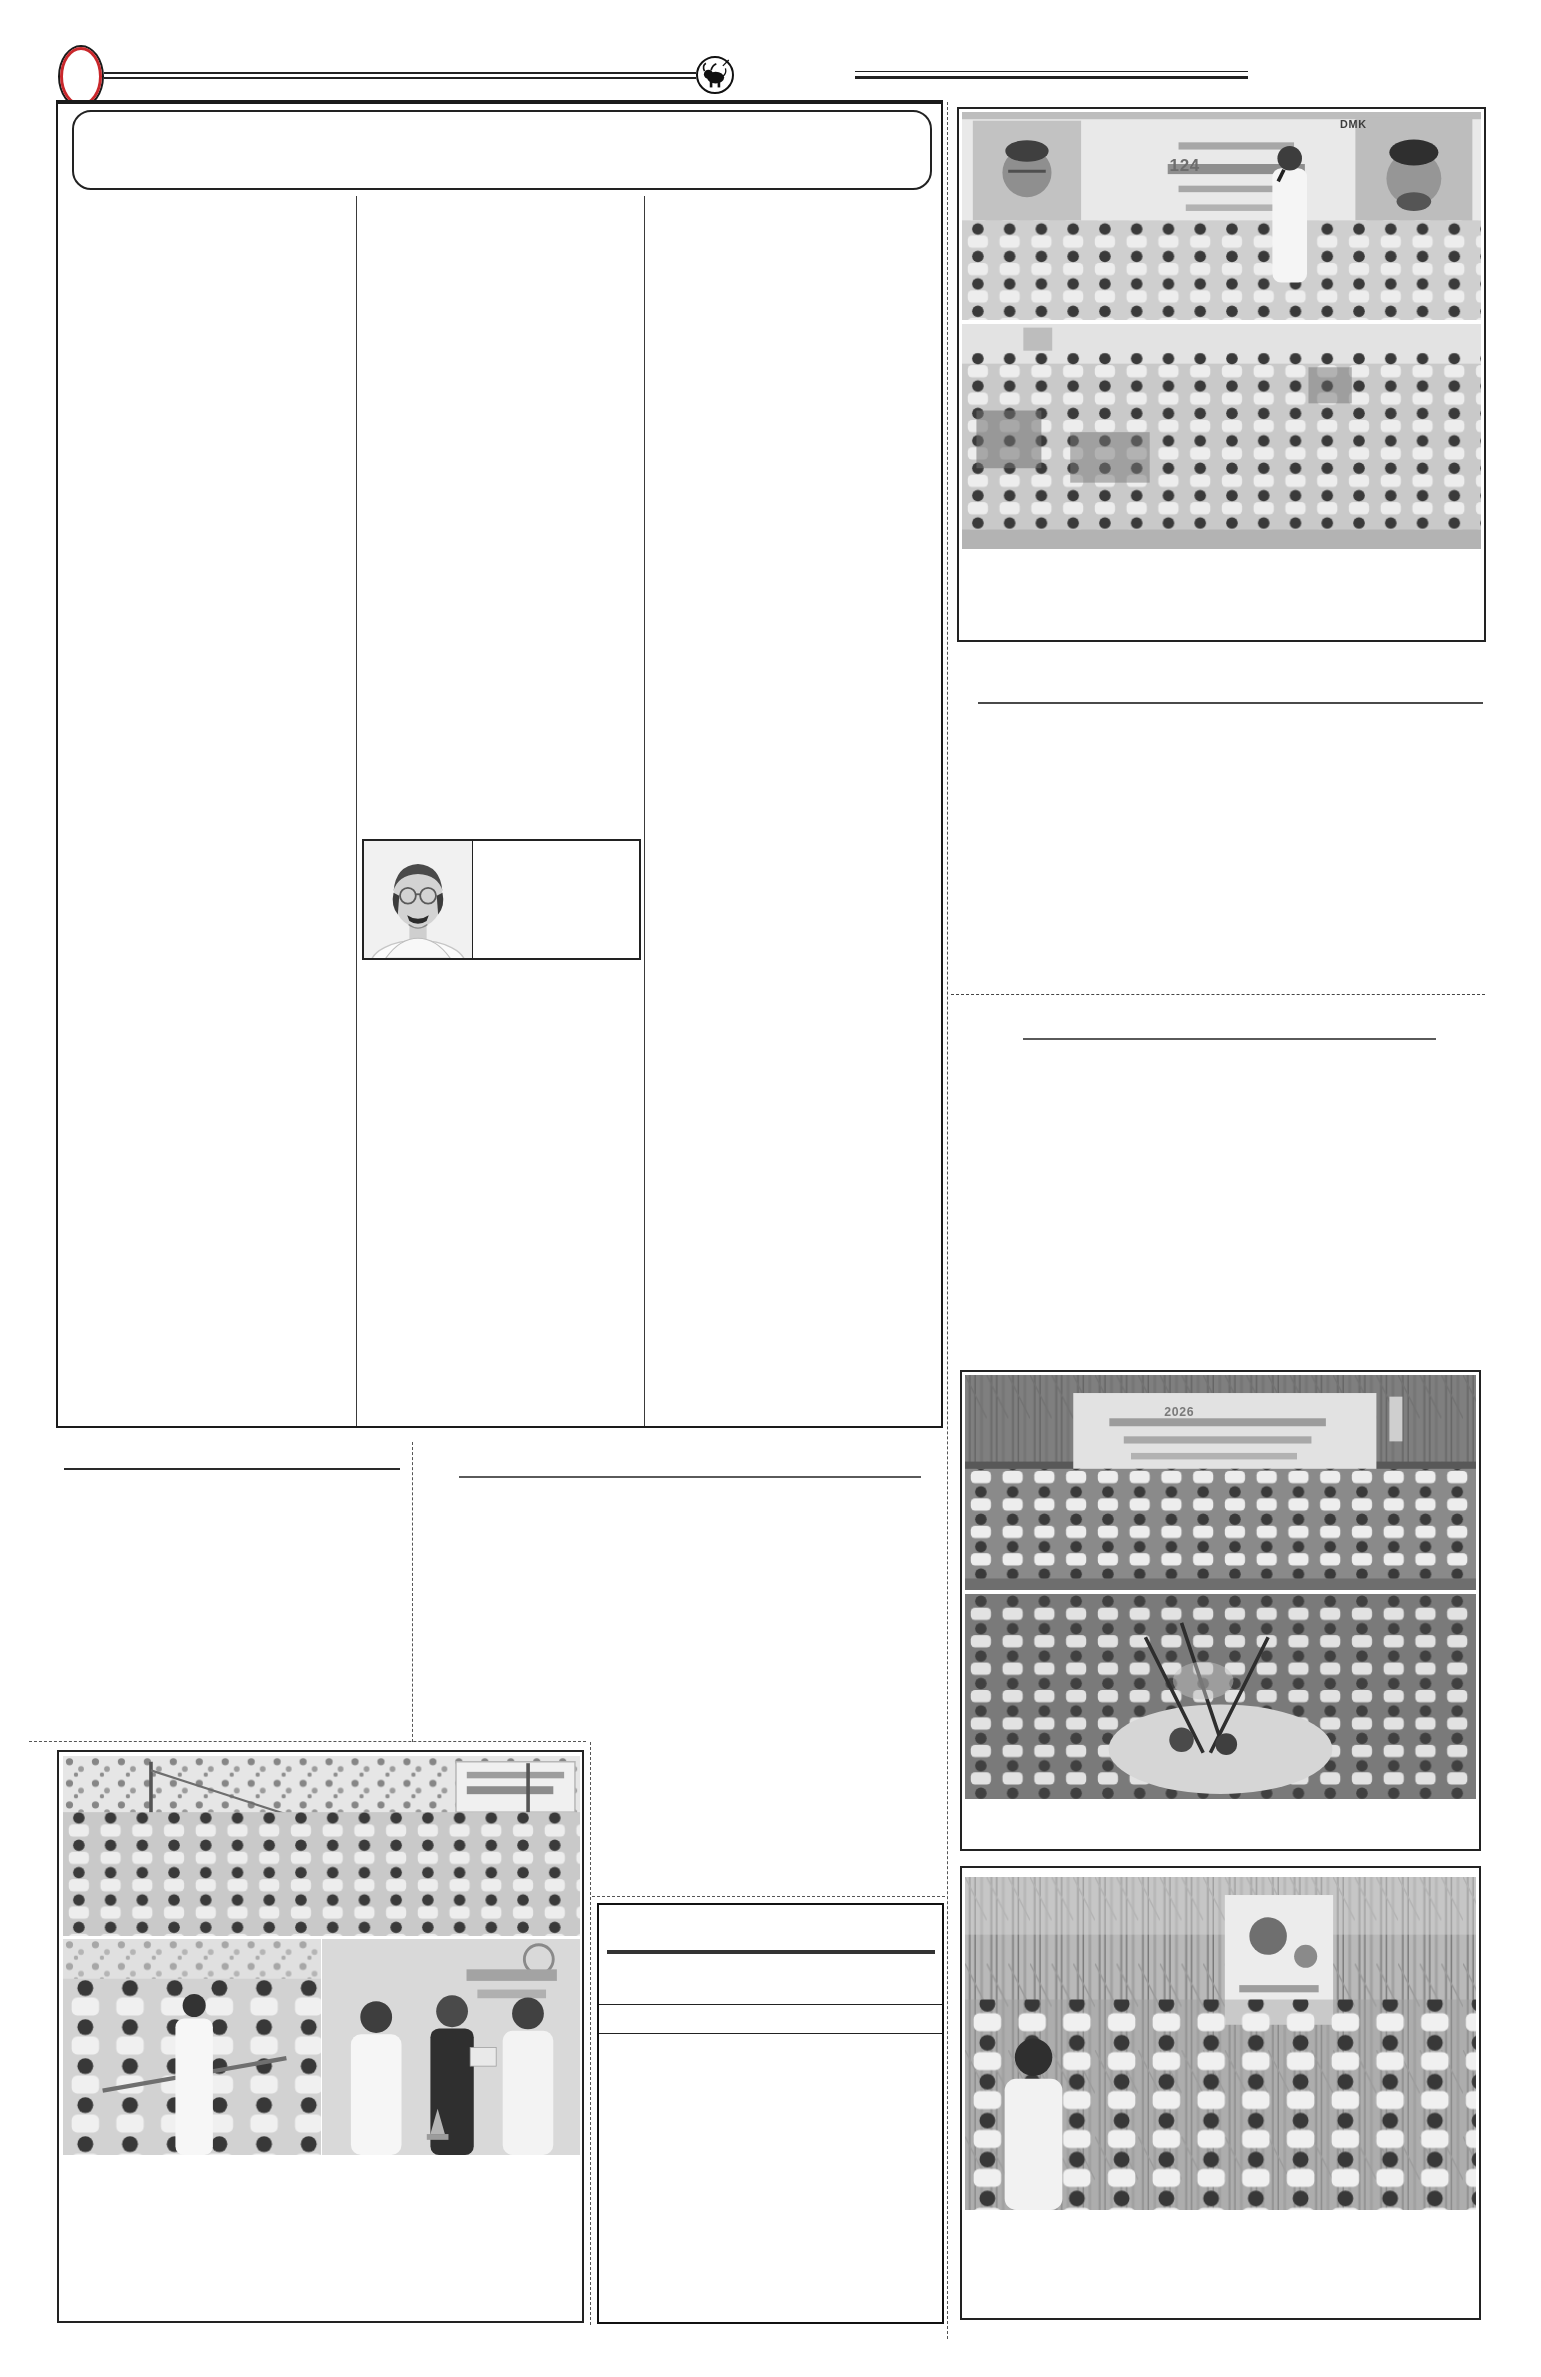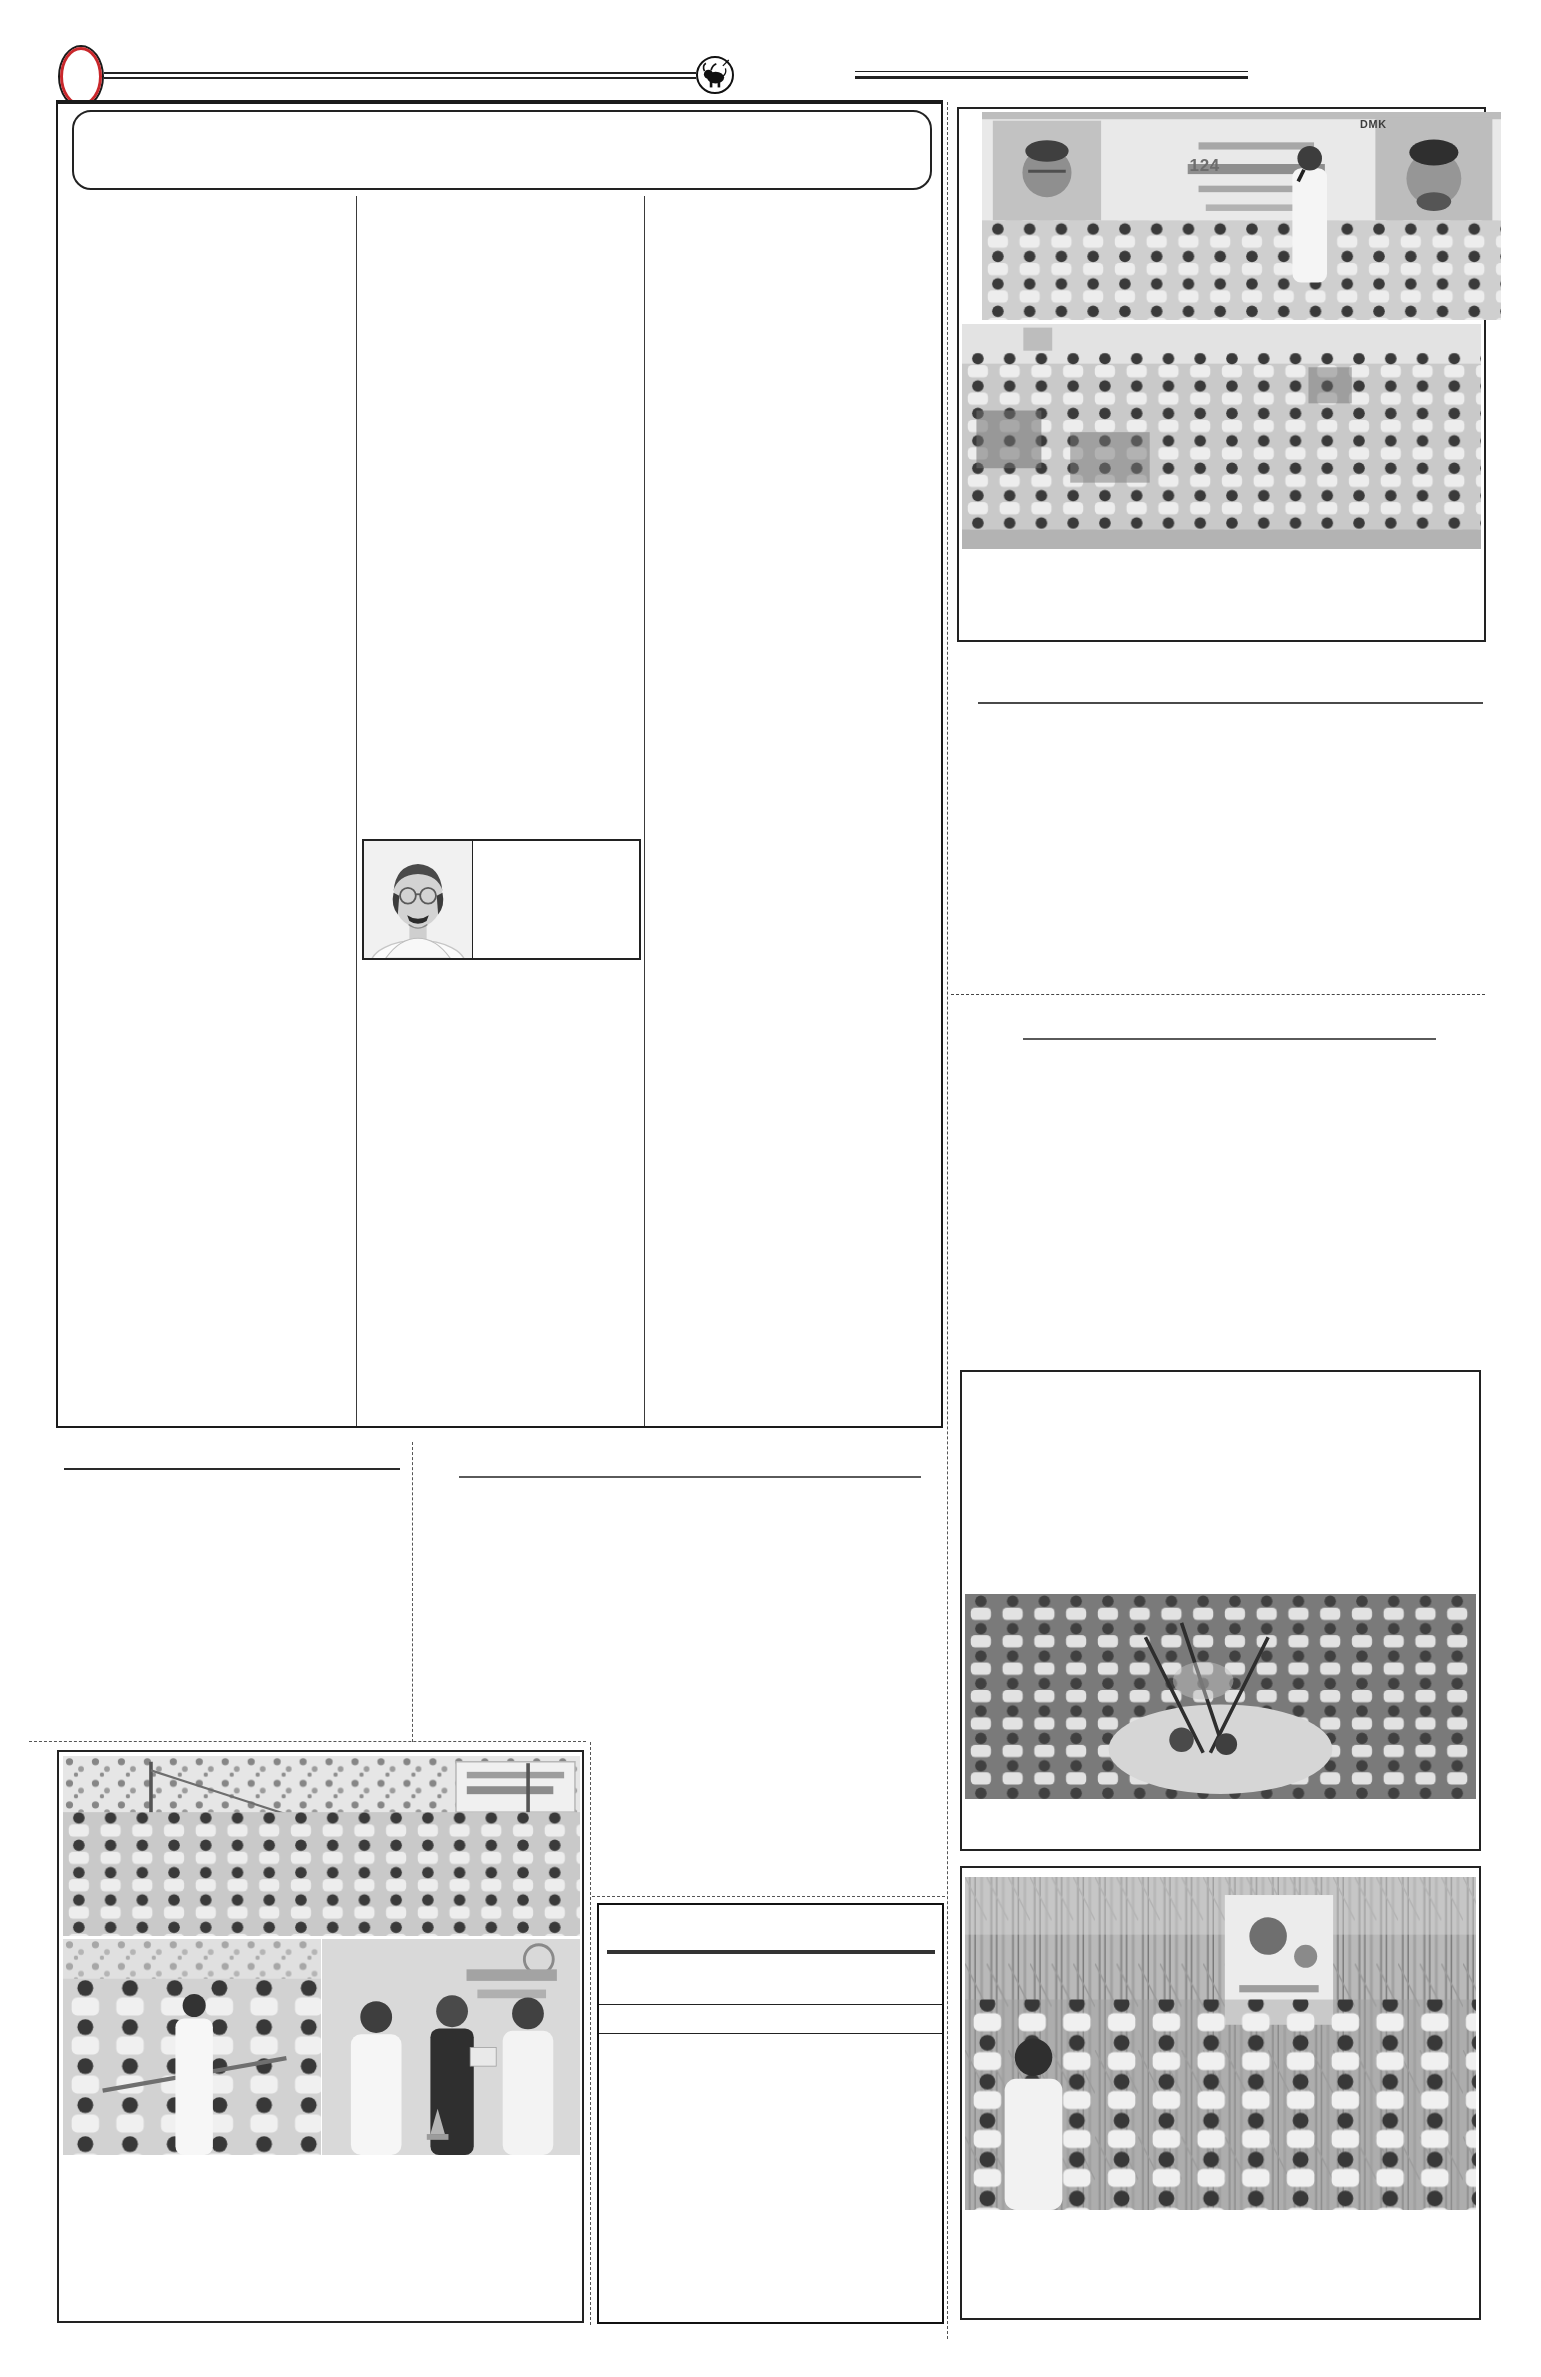--- a/index.html
+++ b/index.html
@@ -179,21 +179,21 @@
   </div>
 </div>
 
 <div class="abs frame-mid-ad" style="position:absolute;">
   <div class="abs ad-rule-thick"></div>
   <div class="abs ad-line" style="top:99px;"></div>
   <div class="abs ad-line" style="top:128px;"></div>
 </div>
 
 <div class="abs frame frame-r1">
-  <div class="photo" style="left:2.9px;top:2.9px;width:519px;height:208px;margin-left:20px;">
+  <div class="photo" style="left:2.9px;top:2.9px;width:519px;height:208px;">
     <svg viewBox="0 0 719 288" preserveAspectRatio="none">
       <rect width="719" height="288" fill="#e9e9e9"></rect>
       <rect width="719" height="10" fill="#bdbdbd"></rect>
       <rect x="15" y="12" width="150" height="212" fill="#c2c2c2"></rect>
       <circle cx="90" cy="84" r="34" fill="#8f8f8f"></circle>
       <ellipse cx="90" cy="54" rx="30" ry="15" fill="#3f3f3f"></ellipse>
       <line x1="64" y1="82" x2="116" y2="82" stroke="#4f4f4f" stroke-width="4"></line>
       <rect x="545" y="8" width="162" height="242" fill="#bdbdbd"></rect>
       <circle cx="626" cy="92" r="38" fill="#969696"></circle>
       <ellipse cx="626" cy="56" rx="34" ry="18" fill="#2f2f2f"></ellipse>
@@ -219,20 +219,35 @@
       <rect y="40" width="719" height="245" fill="url(#pHeads)"></rect>
       <rect x="20" y="120" width="90" height="80" fill="#6f6f6f" opacity="0.55"></rect>
       <rect x="150" y="150" width="110" height="70" fill="#777" opacity="0.5"></rect>
       <rect x="480" y="60" width="60" height="50" fill="#6a6a6a" opacity="0.45"></rect>
       <rect y="285" width="719" height="27" fill="#b3b3b3"></rect>
     </svg>
   </div>
 </div>
 
 <div class="abs frame frame-r2">
+  <div class="photo" style="left:2.9px;top:2.9px;width:511px;height:215px;">
+    <svg viewBox="0 0 708 298" preserveAspectRatio="none">
+      <rect width="708" height="298" fill="#585858"></rect>
+      <rect width="708" height="120" fill="url(#pCane)" opacity="0.4"></rect>
+      <rect x="150" y="25" width="420" height="120" fill="#e2e2e2"></rect>
+      <rect x="200" y="60" width="300" height="11" fill="#9c9c9c"></rect>
+      <rect x="220" y="85" width="260" height="10" fill="#a8a8a8"></rect>
+      <rect x="230" y="108" width="230" height="9" fill="#b2b2b2"></rect>
+      <rect x="588" y="30" width="18" height="62" fill="#cfcfcf"></rect>
+      <rect y="130" width="708" height="168" fill="#8a8a8a"></rect>
+      <rect y="130" width="708" height="168" fill="url(#pHeads)"></rect>
+      <rect y="282" width="708" height="16" fill="#6e6e6e"></rect>
+    </svg>
+    <span class="ph-label lbl-2026">2026</span>
+  </div>
   <div class="photo" style="left:2.9px;top:222px;width:511px;height:205px;">
     <svg viewBox="0 0 708 284" preserveAspectRatio="none">
       <rect width="708" height="284" fill="#7a7a7a"></rect>
       <rect width="708" height="284" fill="url(#pHeads)" opacity="0.9"></rect>
       <ellipse cx="354" cy="215" rx="155" ry="62" fill="#d6d6d6"></ellipse>
       <path d="M250,60 L330,220 M420,60 L340,220 M300,40 L360,220" stroke="#2e2e2e" stroke-width="5" fill="none"></path>
       <circle cx="300" cy="202" r="17" fill="#4a4a4a"></circle>
       <circle cx="362" cy="208" r="15" fill="#3f3f3f"></circle>
       <ellipse cx="330" cy="120" rx="42" ry="26" fill="#bfbfbf" opacity="0.5"></ellipse>
     </svg>

